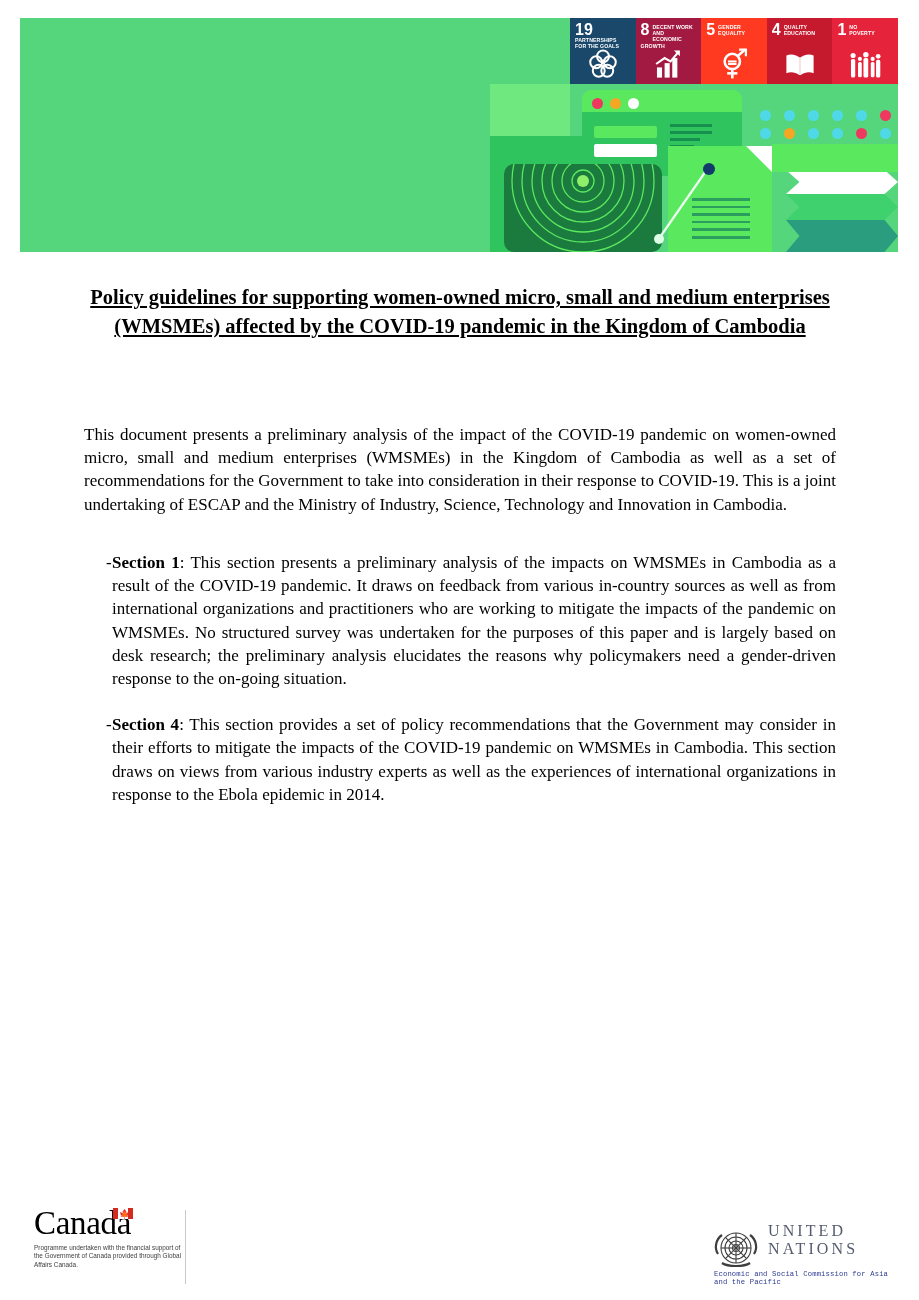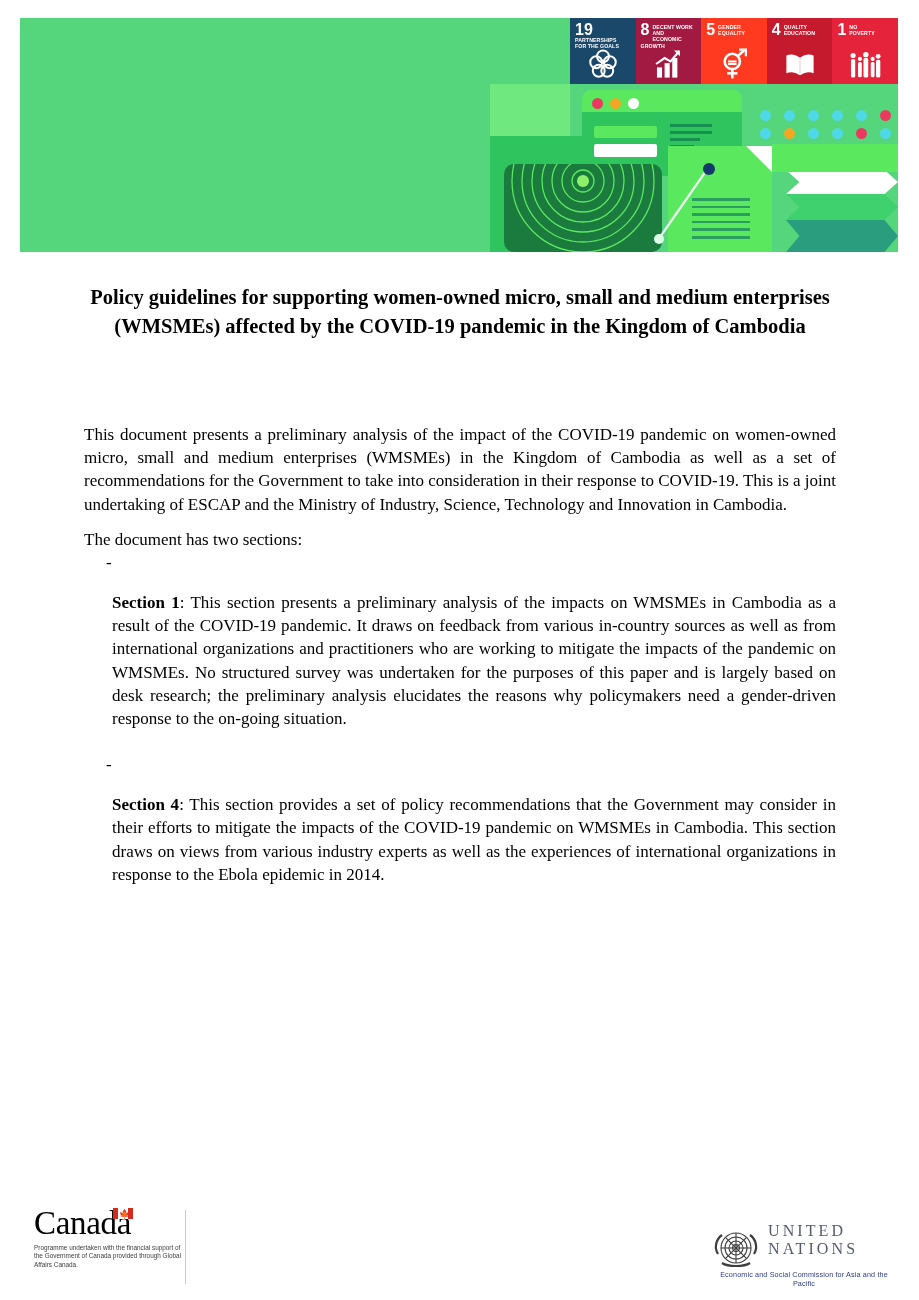--- a/index.html
+++ b/index.html
@@ -106,20 +106,21 @@
     position: absolute;
     left: 84px;
     top: 283px;
     width: 752px;
     text-align: center;
     font-family: "Liberation Serif", serif;
     font-weight: bold;
     font-size: 20.5px;
     line-height: 29px;
     color: #000000;
+    text-decoration: underline;
   }
 
   .para {
     position: absolute;
     left: 84px;
     width: 752px;
     font-size: 17px;
     line-height: 23.2px;
     color: #000;
     text-align: justify;
@@ -143,21 +144,20 @@
   }
   .bullet-marker {
     width: 28px;
     flex: 0 0 28px;
     padding-left: 22px;
     font-size: 17px;
   }
   .bullet-body {
     flex: 1;
     text-align: justify;
-    margin-top: 40px;
   }
   .bullet-body b { font-weight: bold; }
 
   
   .footer { position: absolute; left: 0; top: 1196px; width: 919px; height: 104px; }
 
   .canada-logo { position: absolute; left: 34px; top: 10px; width: 150px; }
   .canada-word {
     font-family: "Liberation Serif", serif;
     font-size: 33px;
@@ -225,25 +225,24 @@
     font-family: "Liberation Serif", serif;
     font-weight: bold;
     font-size: 38px;
     line-height: 38px;
     letter-spacing: 1px;
     color: #2b3a8f;
   }
   .escap-sub {
     position: absolute; left: 2px; top: 60px;
     width: 180px;
-    font-family: Liberation Sans, sans-serif;
+    font-family: Liberation Mono, monospace;
     font-size: 7.2px;
     letter-spacing: 0.15px;
     color: #2b3a8f;
-    text-align: center;
   }
 </style>
 </head>
 <body>
 
 <div class="page">
 
   <div class="banner">
 
 
@@ -418,21 +417,20 @@
       <div class="i-abs" style="left:296px; top:136px; width:112px; height:32px; background:#2a9d7f;
                   clip-path: polygon(0 0, 88% 0, 100% 50%, 88% 100%, 0 100%, 12% 50%);"></div>
       <div class="i-abs blk-brightgrn" style="left:282px; top:60px; width:126px; height:28px;"></div>
     </div>
   </div>
 
   <div class="doc-title">Policy guidelines for supporting women-owned micro, small and medium enterprises (WMSMEs) affected by the COVID-19 pandemic in the Kingdom of Cambodia</div>
 
   <div class="para p-intro">This document presents a preliminary analysis of the impact of the COVID-19 pandemic on women-owned micro, small and medium enterprises (WMSMEs) in the Kingdom of Cambodia as well as a set of recommendations for the Government to take into consideration in their response to COVID-19. This is a joint undertaking of ESCAP and the Ministry of Industry, Science, Technology and Innovation in Cambodia.</div>
 
-  <div class="para p-lead">The document has two sections:</div>
 
   <div class="bullet-list">
 
     <div class="bullet">
       <div class="bullet-marker">-</div>
       <div class="bullet-body">
         <b>Section 1</b><span>: </span><span>This section presents a preliminary analysis of the impacts on WMSMEs in Cambodia as a result of the COVID-19 pandemic. It draws on feedback from various in-country sources as well as from international organizations and practitioners who are working to mitigate the impacts of the pandemic on WMSMEs. No structured survey was undertaken for the purposes of this paper and is largely based on desk research; the preliminary analysis elucidates the reasons why policymakers need a gender-driven response to the on-going situation.</span>
       </div>
     </div>
 

